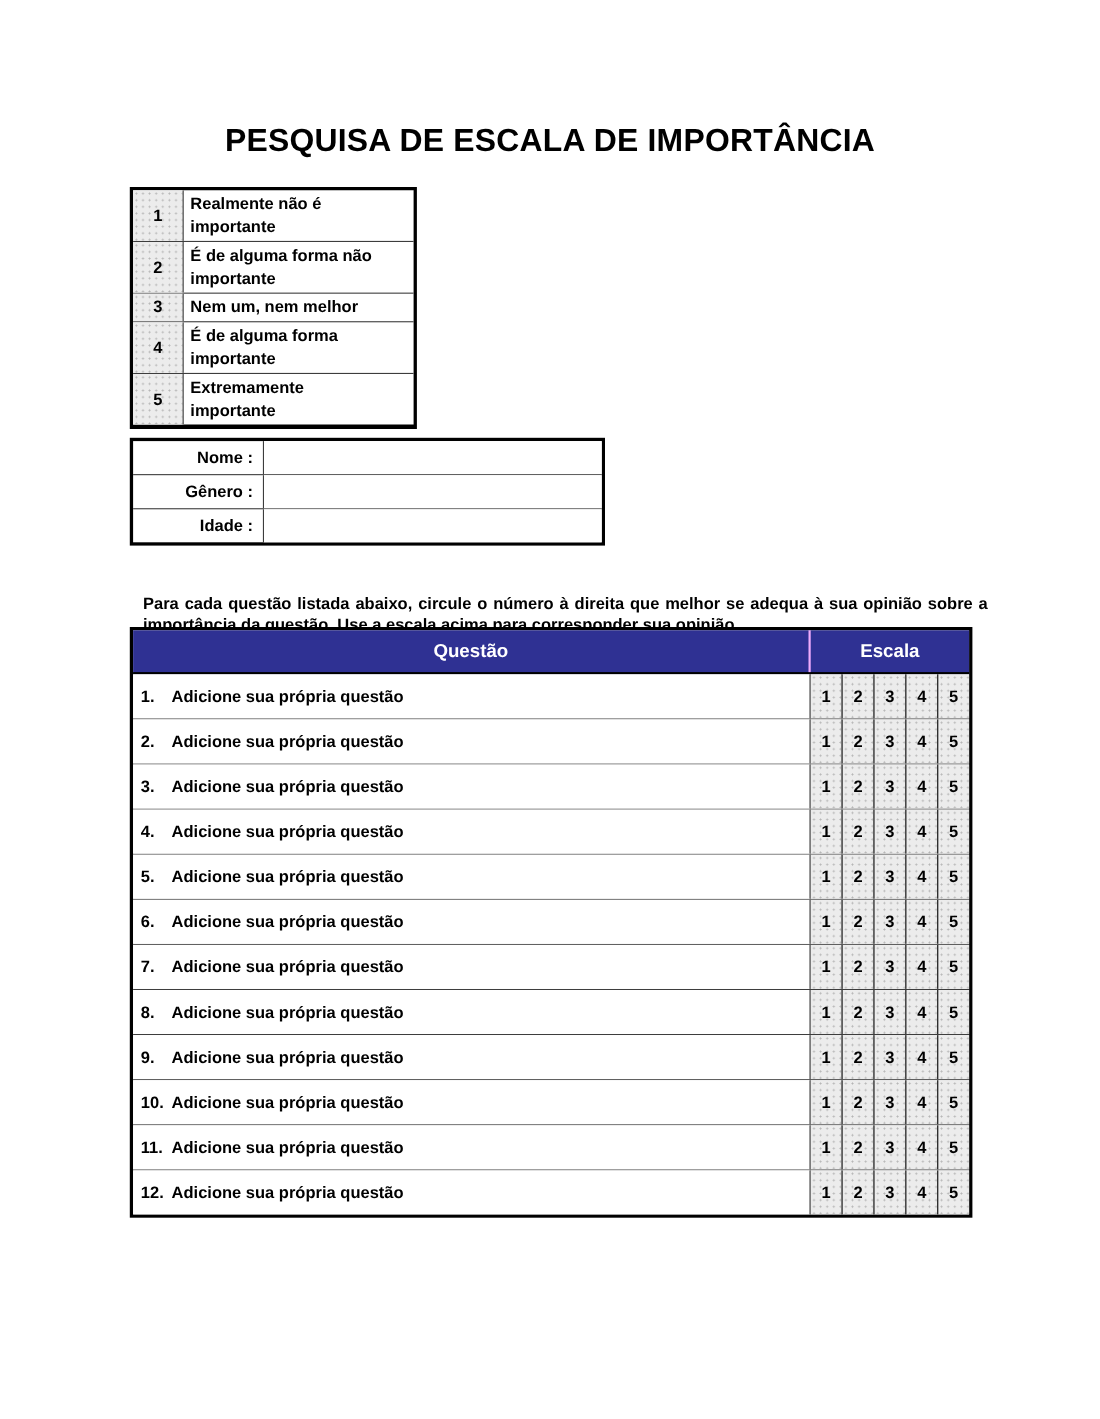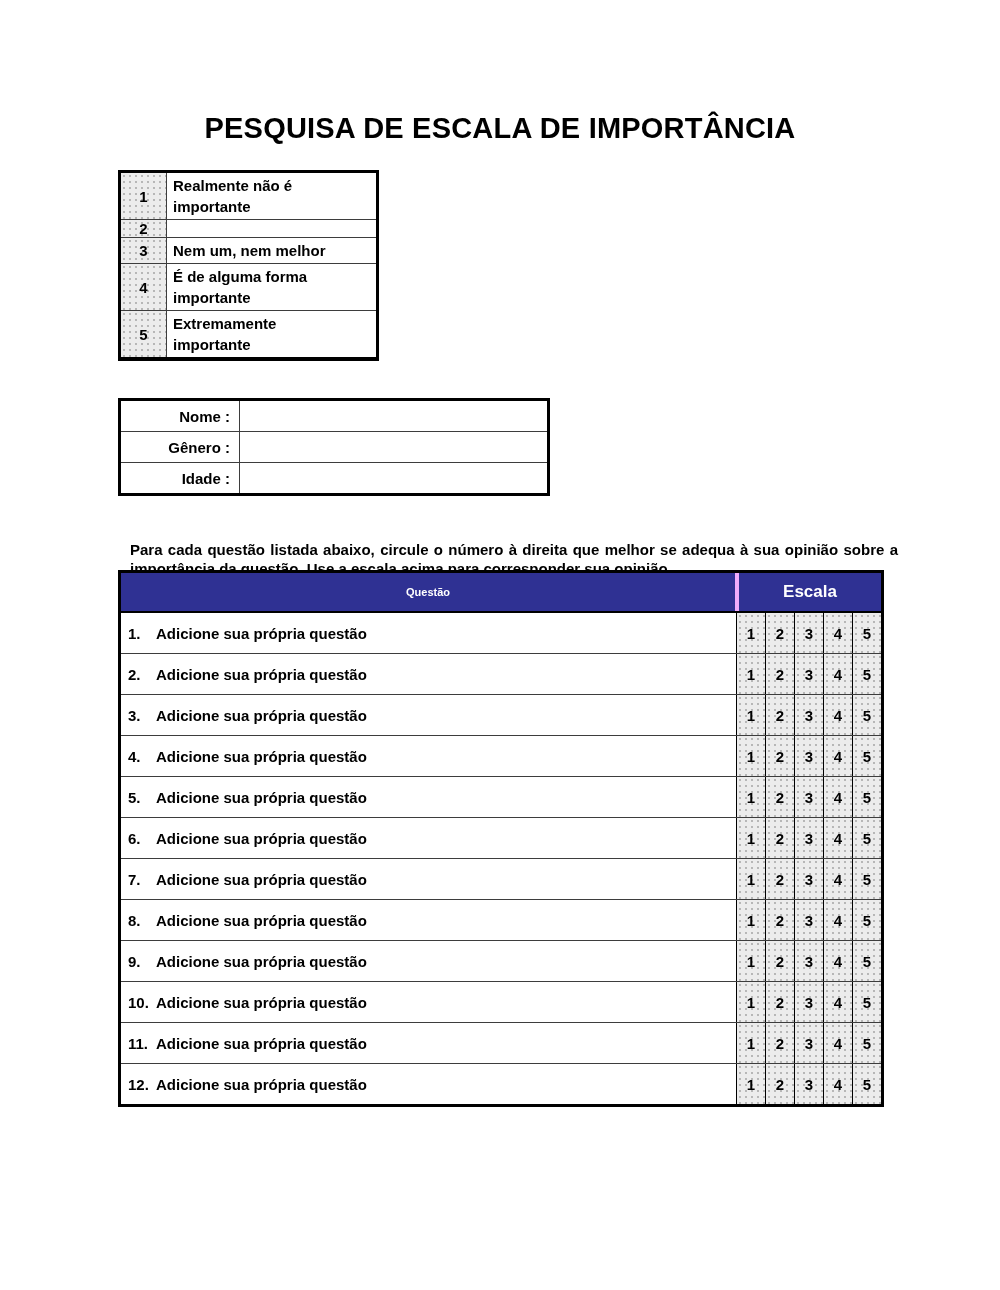--- a/index.html
+++ b/index.html
@@ -100,23 +100,23 @@
   }
   .survey-header {
     display: flex;
     height: 38px;
     background: var(--survey-header-bg, #2F3193);
     color: var(--survey-header-text, #ffffff);
     border-bottom: 2px solid #000;
   }
   .sh-question {
     flex: 0 0 614px;
-    border-right: 4px solid #f0abfc;
+    border-right: 2px solid #f0abfc;
     display: flex; align-items: center; justify-content: center;
-    font-weight: bold; font-size: 11px;
+    font-weight: bold; font-size: 17px;
   }
   .sh-scale {
     flex: 1;
     display: flex; align-items: center; justify-content: center;
     font-weight: bold; font-size: 17px; border-radius: 13px;
   }
   .survey-row { display: flex; height: 40px; }
   .survey-row + .survey-row { border-top: 1px solid #3d3d3d; }
   .sr-question {
     flex: 0 0 608px;
@@ -144,20 +144,21 @@
   <h1 class="title">PESQUISA DE ESCALA DE IMPORTÂNCIA</h1>
 
   <div class="legend">
   <div class="legend-row">
     <div class="legend-num stipple">1</div>
     <div class="legend-label">Realmente não é importante</div>
   </div>
 
   <div class="legend-row">
     <div class="legend-num stipple">2</div>
+    <div class="legend-label">É de alguma forma não importante</div>
   </div>
 
   <div class="legend-row">
     <div class="legend-num stipple">3</div>
     <div class="legend-label">Nem um, nem melhor</div>
   </div>
 
   <div class="legend-row">
     <div class="legend-num stipple">4</div>
     <div class="legend-label">É de alguma forma importante</div>

